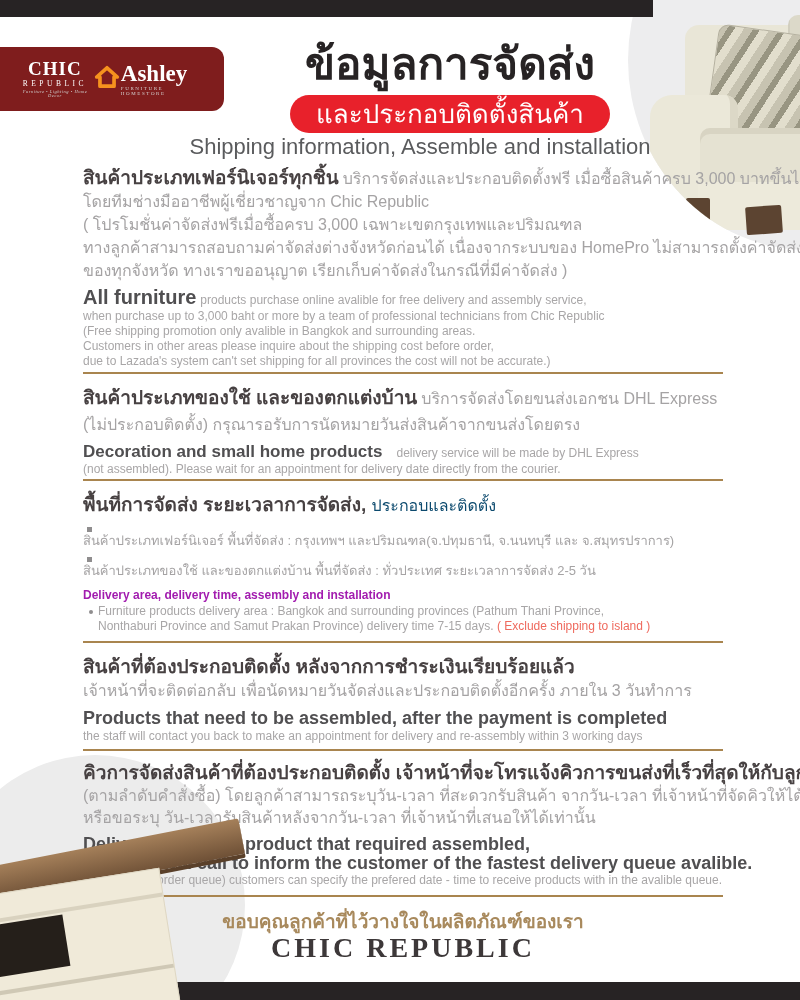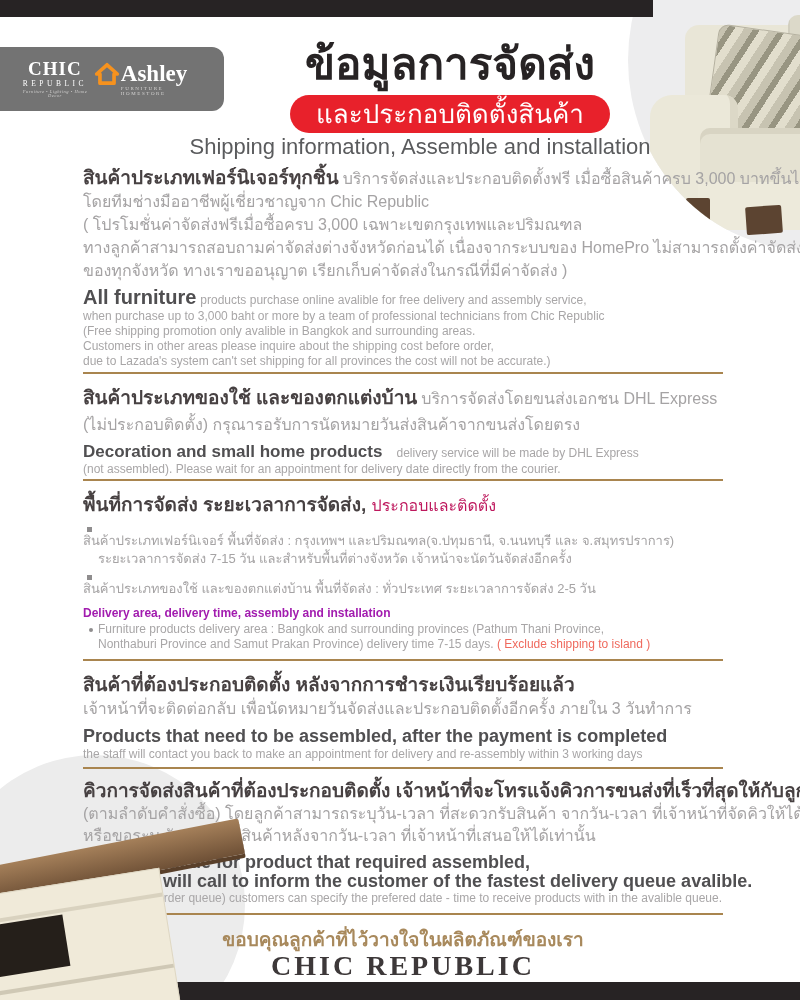--- a/index.html
+++ b/index.html
@@ -30,28 +30,28 @@
   .table-circle{position:absolute;left:-55px;top:755px;width:300px;height:300px;border-radius:50%;background:#ececec;z-index:0;}
   .table-plank{position:absolute;left:-18px;top:843px;width:262px;height:36px;transform:rotate(-11deg);
       background:linear-gradient(180deg,#a5805a,#6e5036);border-radius:2px;box-shadow:0 4px 0 #5a402a;z-index:4;}
   .table-body{position:absolute;left:-48px;top:884px;width:220px;height:170px;transform:rotate(-9deg);
       background:#f0ead9;border:1px solid #ded7c4;z-index:4;}
   .table-lip{position:absolute;left:0;top:24px;width:100%;height:4px;background:#d9d2bf;}
   .table-compartment{position:absolute;left:38px;top:30px;width:80px;height:52px;background:#251f1a;}
   .table-drawer1{position:absolute;left:0;top:96px;width:100%;height:4px;background:#cfc8b5;}
 
   
-  .logo-plate{position:absolute;left:0;top:47px;width:224px;height:64px;background:#737373;
+  .logo-plate{position:absolute;left:0;top:47px;width:224px;height:64px;background:#7f1d1d;
       border-radius:0 12px 12px 0;display:flex;align-items:center;justify-content:space-around;
       padding:0 16px;box-sizing:border-box;z-index:5;}
   .chic-logo{text-align:center;color:#ffffff;font-family:"Liberation Serif",serif;line-height:1;}
   .chic-name{font-size:19px;font-weight:bold;letter-spacing:1px;}
   .chic-sub{font-size:7.5px;letter-spacing:3.5px;margin-top:2px;}
   .chic-tag{font-size:4.5px;letter-spacing:0.5px;color:#cfcecd;margin-top:2px;font-style:italic;}
-  .ashley-logo{display:flex;align-items:flex-start;gap:1px;}
+  .ashley-logo{display:flex;align-items:center;gap:1px;}
   .ashley-text{color:#ffffff;font-family:"Liberation Serif",serif;line-height:1;}
   .ashley-name{font-size:23px;font-weight:bold;}
   .ashley-sub{font-size:5px;letter-spacing:1.6px;color:#d6d5d4;margin-top:1px;}
 
   
   .title{position:absolute;left:240px;top:34px;width:420px;text-align:center;font-size:44px;line-height:60px;
       font-weight:bold;color:#272324;z-index:5;}
   .badge{position:absolute;left:253px;top:95px;width:394px;text-align:center;z-index:5;}
   .badge-pill{display:inline-block;background:#e8212b;color:#ffffff;font-size:26px;line-height:30px;
       padding:4px 26px;border-radius:21px;}
@@ -67,21 +67,21 @@
   .en-lead{font-size:20px;font-weight:bold;color:#504f51;margin-right:4px;}
   .en-lead-sm{font-size:17px;font-weight:bold;color:#504f51;margin-right:14px;}
   .en-line{font-size:12px;line-height:15px;color:#a8a6a7;white-space:nowrap;}
   .sep{border-top:2px solid #a9854f;margin-top:3px;}
   .s2{margin-top:11px;} .s2 .en-block{margin-top:4px;} .s2 .sep{margin-top:2px;}
   .s3{margin-top:12px;} .s3 .sep{margin-top:7px;}
   .s4{margin-top:12px;} .s4 .en-block{margin-top:6px;} .s4 .sep{margin-top:5px;}
   .s5{margin-top:10px;} .s5 .en-block{margin-top:6px;} .s5 .sep{margin-top:7px;}
   .s1-en{margin-top:5px;}
   .th-head{font-size:19px;font-weight:bold;line-height:24px;color:#474142;white-space:nowrap;}
-  .th-head .rest{font-size:16px;font-weight:normal;color:#be185d;}
+  .th-head .rest{font-size:16px;font-weight:normal;color:#0c4a6e;}
   .th-bullets{margin-top:2px;}
   .th-bullet{display:flex;font-size:13px;line-height:18px;color:#a5a3a4;white-space:nowrap;flex-direction:column;}
   .th-bullet .dot{flex:none;width:5px;height:5px;background:#8f8d8e;margin:7px 6px 0 4px;}
   .th-bullet .cont{padding-left:15px;}
   .en-head{font-size:12px;font-weight:bold;line-height:17px;color:#a21caf;margin-top:7px;white-space:nowrap;}
   .en-bullet{display:flex;font-size:12px;line-height:15px;color:#a8a6a7;white-space:nowrap;}
   .en-bullet .dot{flex:none;width:4px;height:4px;background:#8f8d8e;border-radius:50%;margin:6px 5px 0 6px;}
   .en-bullet .cont{padding-left:15px;}
   .red{color:#ef6a5e;}
   .th-head-lh25{font-size:19px;font-weight:bold;line-height:24px;color:#474142;white-space:nowrap;}
@@ -169,23 +169,20 @@
     </div>
 
     <div class="s3">
       <div class="th-head"><span>พื้นที่การจัดส่ง ระยะเวลาการจัดส่ง,</span> <span class="rest">ประกอบและติดตั้ง</span></div>
       <div class="th-bullets">
         <div class="th-bullet">
             <span class="dot"></span>
             <span>สินค้าประเภทเฟอร์นิเจอร์ พื้นที่จัดส่ง : กรุงเทพฯ และปริมณฑล(จ.ปทุมธานี, จ.นนทบุรี และ จ.สมุทรปราการ)</span>
           </div>
         <div class="th-bullet">
-            <span class="cont">ระยะเวลาการจัดส่ง 7-15 วัน และสำหรับพื้นที่ต่างจังหวัด เจ้าหน้าจะนัดวันจัดส่งอีกครั้ง</span>
-          </div>
-        <div class="th-bullet">
             <span class="dot"></span>
             <span>สินค้าประเภทของใช้ และของตกแต่งบ้าน พื้นที่จัดส่ง : ทั่วประเทศ ระยะเวลาการจัดส่ง 2-5 วัน</span>
           </div>
       </div>
       <div class="en-head">Delivery area, delivery time, assembly and installation</div>
       <div>
         <div class="en-bullet">
             <span class="dot"></span>
             <span>Furniture products delivery area : Bangkok and surrounding provinces (Pathum Thani Province,</span>
           </div>

